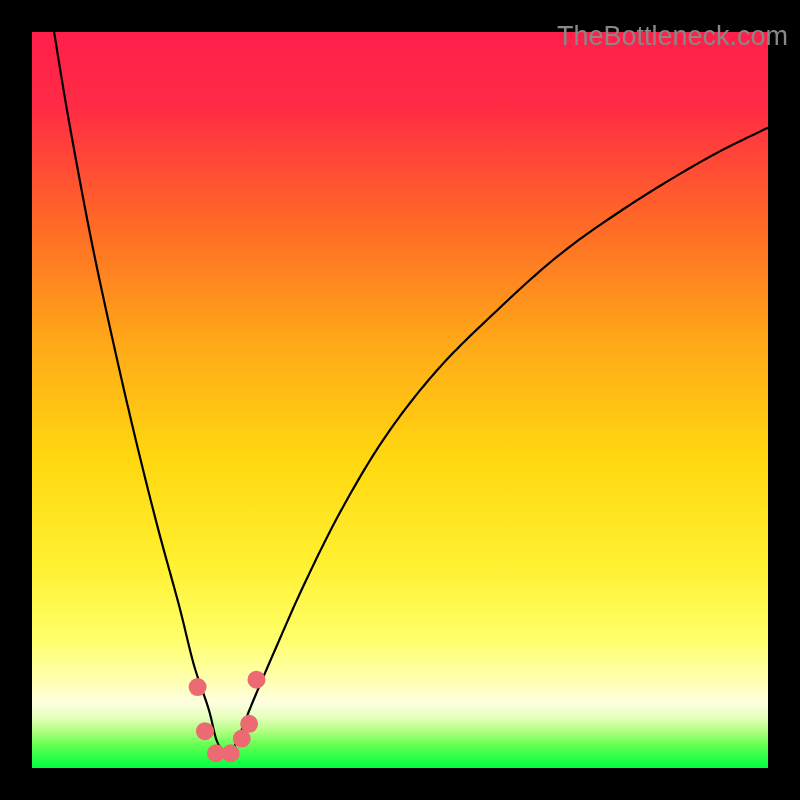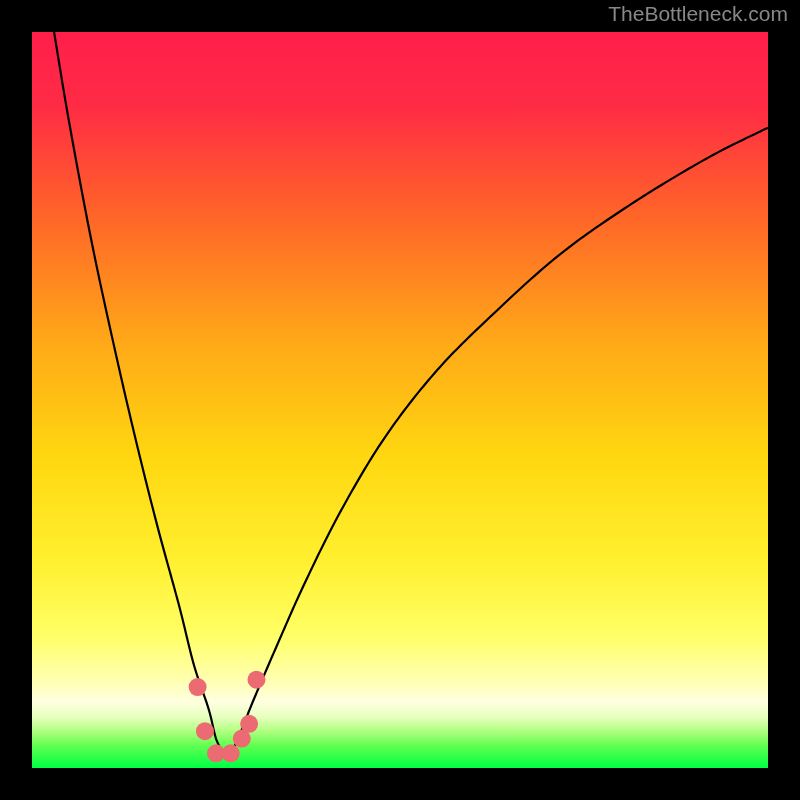--- a/index.html
+++ b/index.html
@@ -11,25 +11,25 @@
     body {
       width: 800px;
       height: 800px;
       background: #000;
       position: relative;
       overflow: hidden;
     }
     
     .watermark {
       position: absolute;
-      top: 2px;
+      top: 21px;
       right: 12px;
       color: #888;
       font-family: Arial, sans-serif;
-      font-size: 21px;
+      font-size: 27px;
       z-index: 10;
     }
     
     .plot-area {
       position: absolute;
       top: 32px;
       left: 32px;
       width: 736px;
       height: 736px;
     }

